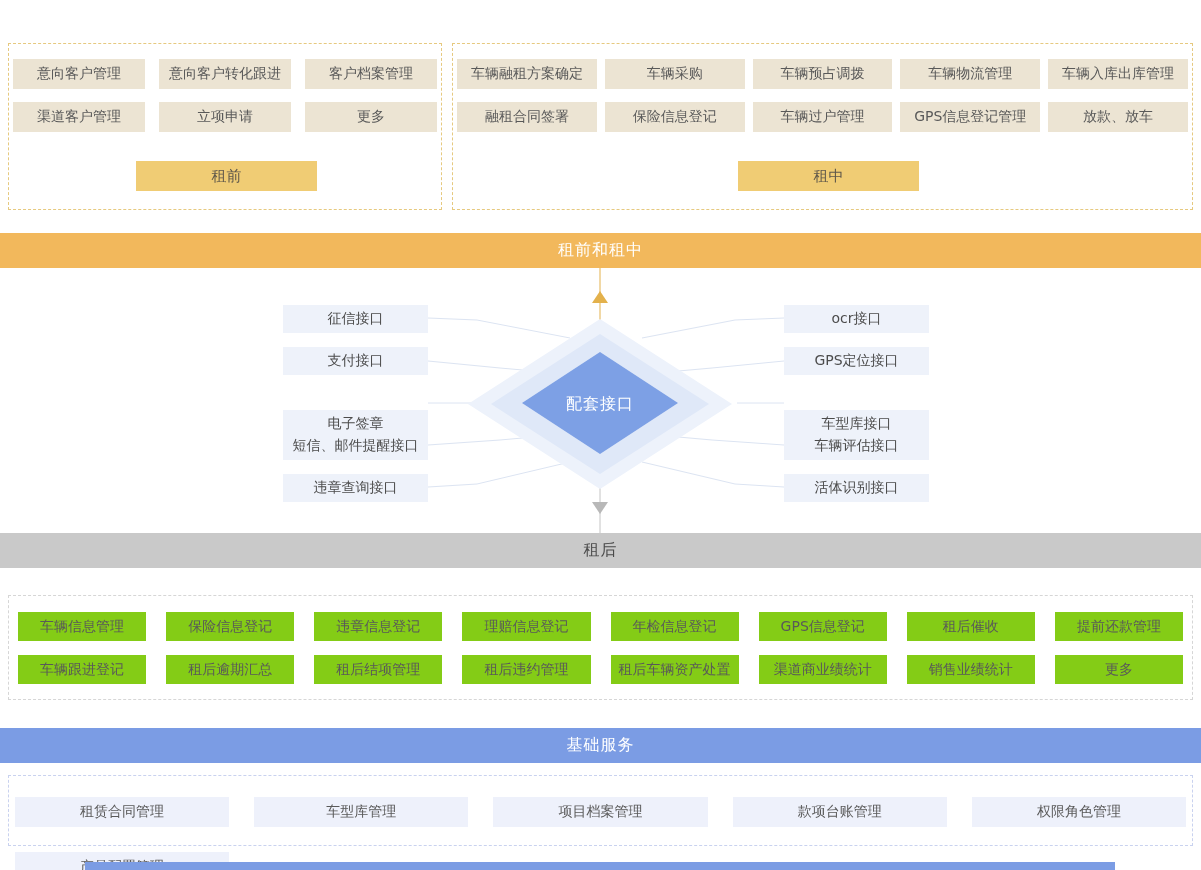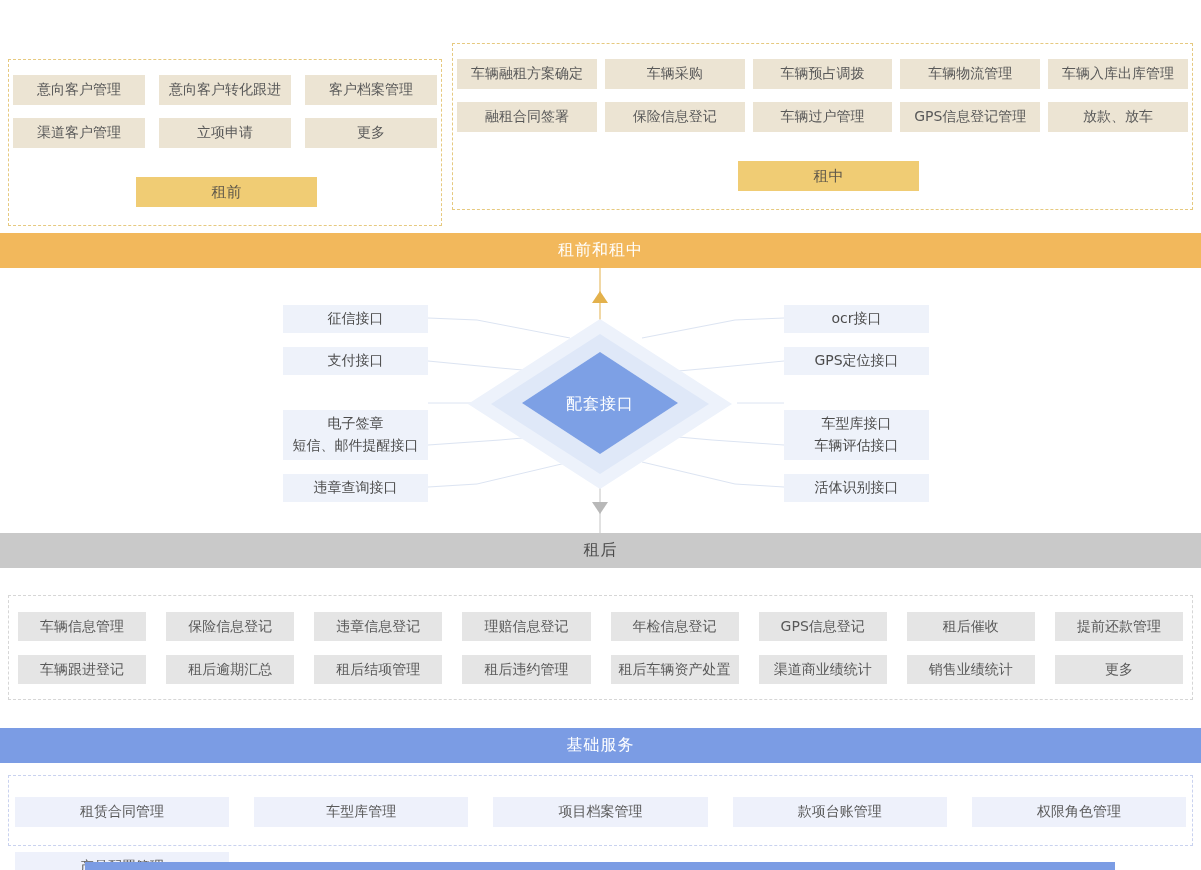--- a/index.html
+++ b/index.html
@@ -13,21 +13,21 @@
 
   .grid{display:grid;}
   .grid.cols3{grid-template-columns:repeat(3,1fr);column-gap:14px;row-gap:13px;padding:15px 4px 0 4px;}
   .grid.cols5{grid-template-columns:repeat(5,1fr);column-gap:8px;row-gap:13px;padding:15px 4px 0 4px;}
   .grid.cols8{grid-template-columns:repeat(8,1fr);column-gap:20px;row-gap:14px;padding:16px 9px 0 9px;}
   .grid.cols6{grid-template-columns:repeat(5,1fr);column-gap:15px;row-gap:14px;padding:21px 6px 0 6px;gap:25px;}
 
   .item{height:30px;display:flex;align-items:center;justify-content:center;
         font-size:14px;color:#595959;white-space:nowrap;}
   .tan{background:#ece4d3;}
-  .gray-i{background:#e5e5e5;height:29px;}
+  .gray-i{background:#84cc16;height:29px;}
   .blue-i{background:#eef1fb;}
 
   .stage-label{position:absolute;height:30px;width:181px;top:117px;background:#f0cc74;
         color:#5e574a;font-size:15px;display:flex;align-items:center;justify-content:center;}
 
   .banner{position:absolute;left:0;width:1201px;height:35px;display:flex;align-items:center;
         justify-content:center;font-size:16px;color:#ffffff;letter-spacing:1px;}
   .banner.orange{top:233px;background:#f2b85c;}
   .banner.gray{top:533px;background:#c9c9c9;color:#4a4a4a;}
   .banner.blue{top:728px;background:#7b9ce4;}
@@ -43,21 +43,21 @@
 
   .svg-layer{position:absolute;left:0;top:0;pointer-events:none;}
 
   .bottom-strip{position:absolute;left:85px;top:862px;width:1030px;height:8px;background:#7b9ce4;}
 </style>
 </head>
 <body>
 
 <div class="stage">
 
-  <div class="box" style="left:8px;top:59px;width:434px;height:167px;">
+  <div class="box" style="left:8px;top:43px;width:434px;height:167px;">
     <div class="grid cols3">
       <div class="item tan">意向客户管理</div>
       <div class="item tan">意向客户转化跟进</div>
       <div class="item tan">客户档案管理</div>
       <div class="item tan">渠道客户管理</div>
       <div class="item tan">立项申请</div>
       <div class="item tan">更多</div>
     </div>
     <div class="stage-label" style="left:127px;">租前</div>
   </div>

